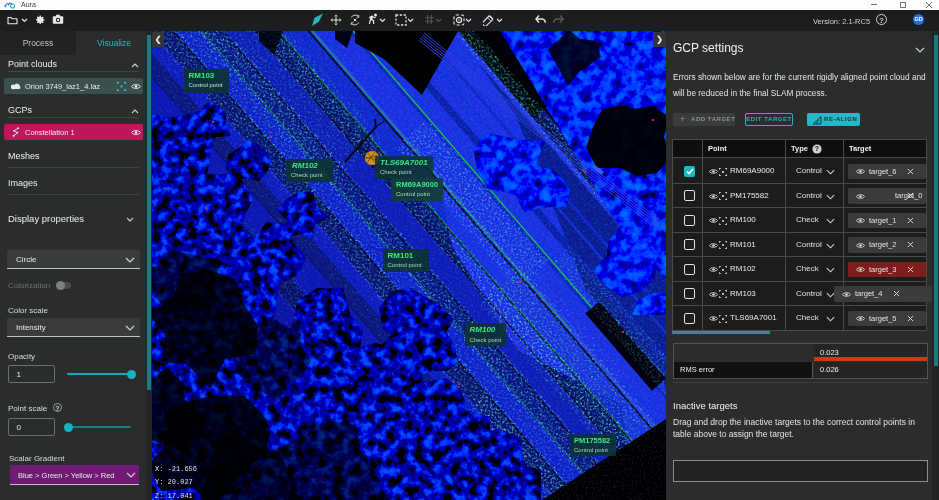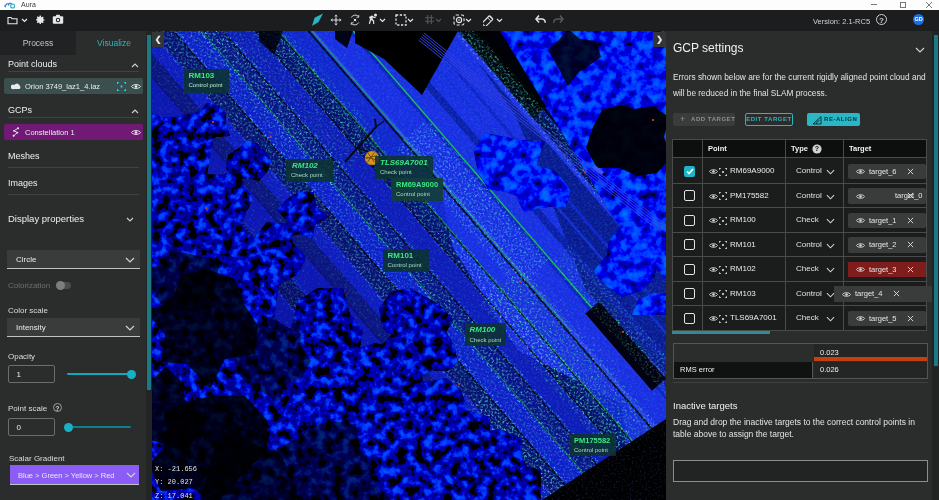--- a/index.html
+++ b/index.html
@@ -133,21 +133,21 @@
           <circle cx="5" cy="3.5" r="1.3" fill="#e8eded"></circle>
         </svg>
     </div>
 
     <div class="abs" style="left:8px;top:74px;width:130px;font-size:9px;color:#eceff0;">GCPs</div>
     <svg class="abs" style="left:131px;top:78px" width="8" height="5" viewBox="0 0 8 5">
         <path d="M1 4 L4 1 L7 4" fill="none" stroke="#cfd2d2" stroke-width="1.1"></path>
       </svg>
     <div class="abs" style="left:8px;top:86px;width:131px;height:1px;background:#404344;"></div>
 
-    <div class="abs" style="left:4px;top:93px;width:139px;height:16px;background:#701a75;border-radius:2px;">
+    <div class="abs" style="left:4px;top:93px;width:139px;height:16px;background:#be185d;border-radius:2px;">
       <svg class="abs" style="left:8px;top:3px" width="8" height="10" viewBox="0 0 8 10">
           <path d="M6 1.2 L2 3.8 L5.4 5.6 L1.6 8.8" fill="none" stroke="#e8eded" stroke-width="0.9"></path>
           <circle cx="6" cy="1.2" r="1" fill="#e8eded"></circle>
           <circle cx="2" cy="3.8" r="0.9" fill="#e8eded"></circle>
           <circle cx="5.4" cy="5.6" r="0.9" fill="#e8eded"></circle>
           <circle cx="1.6" cy="8.8" r="1" fill="#e8eded"></circle>
         </svg>
       <span class="abs" style="left:21px;top:3.5px;font-size:7.5px;color:#e8eded;">Constellation 1</span>
       <svg class="abs" style="left:127px;top:4.5px" width="10" height="7" viewBox="0 0 10 7">
           <path d="M0.5 3.5 C2 1 8 1 9.5 3.5 C8 6 2 6 0.5 3.5z" fill="none" stroke="#e8eded" stroke-width="1"></path>
@@ -194,21 +194,21 @@
 
     <div class="abs" style="left:8px;top:373px;font-size:8px;color:#dadddd;">Point scale</div>
     <span class="abs" style="left:53px;top:372px;width:9px;height:9px;border:1px solid #9a9d9d;border-radius:50%;color:#cfd2d2;font-size:7px;text-align:center;line-height:9px;font-weight:bold;">?</span>
     <div class="abs" style="left:7.5px;top:387px;width:47px;height:18px;border:1px solid #6b6e6e;border-radius:2px;">
       <span class="abs" style="left:8px;top:4px;font-size:8px;color:#e8eaea;">0</span>
     </div>
     <div class="abs" style="left:68px;top:395px;width:63px;height:2px;background:#0f7e8d;border-radius:1px;"></div>
     <div class="abs" style="left:64px;top:391.5px;width:9px;height:9px;background:#16b2c4;border-radius:50%;"></div>
 
     <div class="abs" style="left:9px;top:423px;font-size:8px;color:#dadddd;">Scalar Gradient</div>
-    <div class="abs" style="left:10px;top:434px;width:129px;height:20px;background:#8b5cf6;border-bottom:1px solid #bfc3c3;">
+    <div class="abs" style="left:10px;top:434px;width:129px;height:20px;background:#701a75;border-bottom:1px solid #bfc3c3;">
       <span class="abs" style="left:8px;top:6px;font-size:7.5px;color:#e8eaea;">Blue &gt; Green &gt; Yellow &gt; Red</span>
       <svg class="abs" style="left:116px;top:7px" width="10" height="6" viewBox="0 0 10 6">
           <path d="M1 1 L5 5 L9 1" fill="none" stroke="#d0d3d3" stroke-width="1.2"></path>
         </svg>
     </div>
 
     <div class="abs" style="left:146px;top:0;width:6px;height:469px;background:#232525;"></div>
     <div class="abs" style="left:147px;top:4px;width:4px;height:355px;background:#1d7a85;"></div>
   </div>
 

